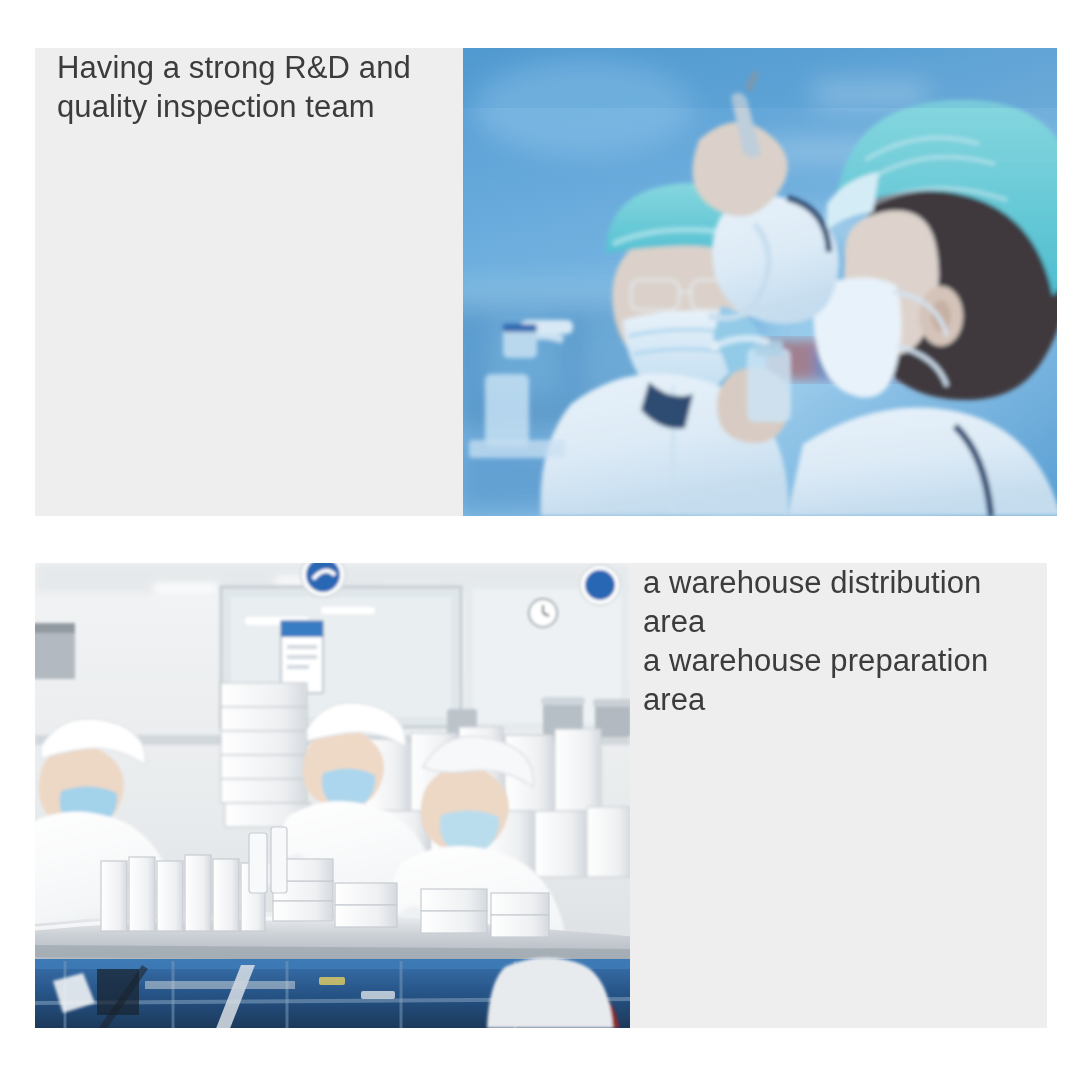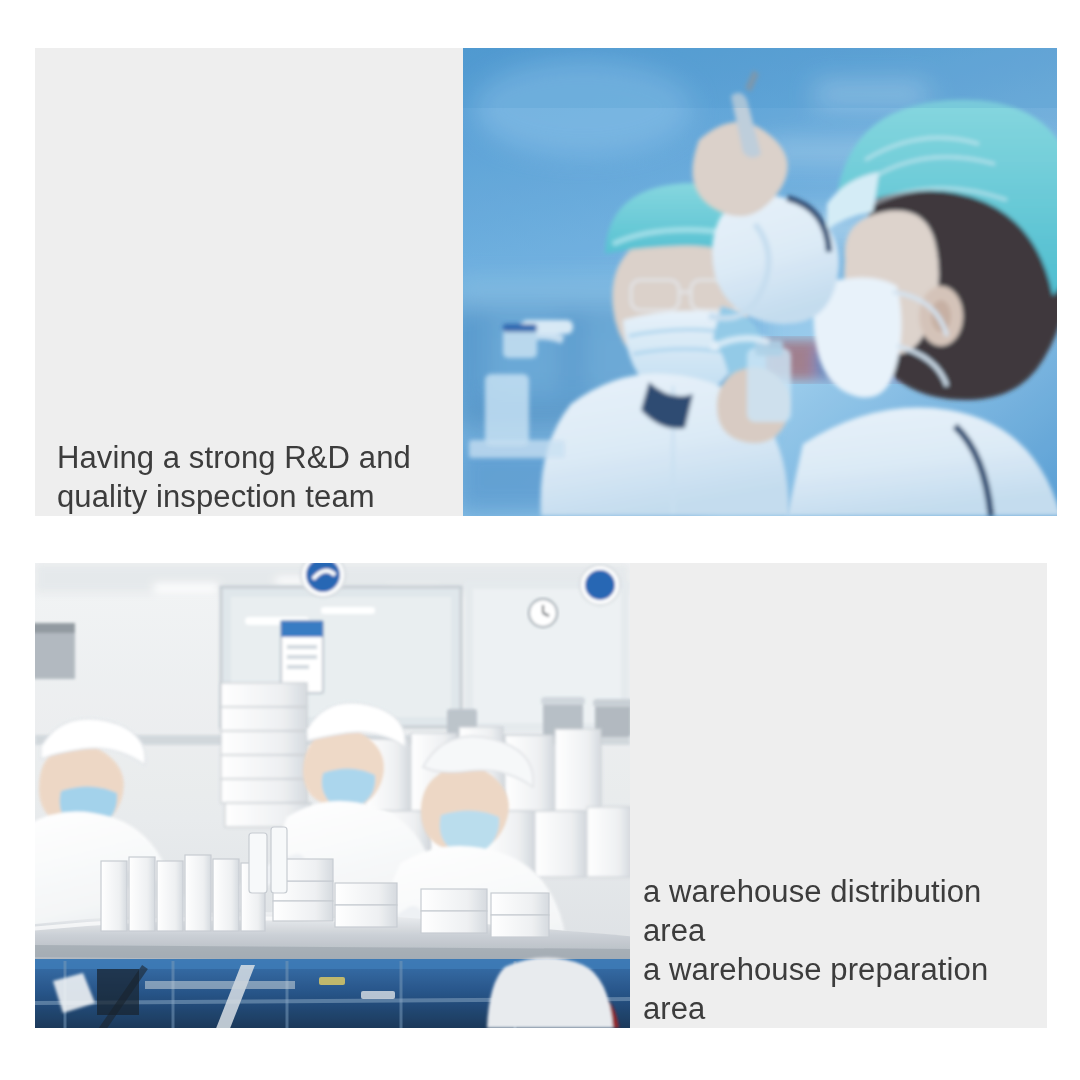--- a/index.html
+++ b/index.html
@@ -18,21 +18,21 @@
   }
 
   
   .panel {
     position: absolute;
     box-sizing: border-box;
   }
   .caption-panel {
     background: #eeeeee;
     display: flex;
-    align-items: flex-end;
+    align-items: flex-start;
   }
   .caption-text {
     color: #3c3c3c;
     font-size: 31px;
     line-height: 1.26;
     font-weight: 300;
     letter-spacing: 0.1px;
     white-space: pre-line;
   }
 

